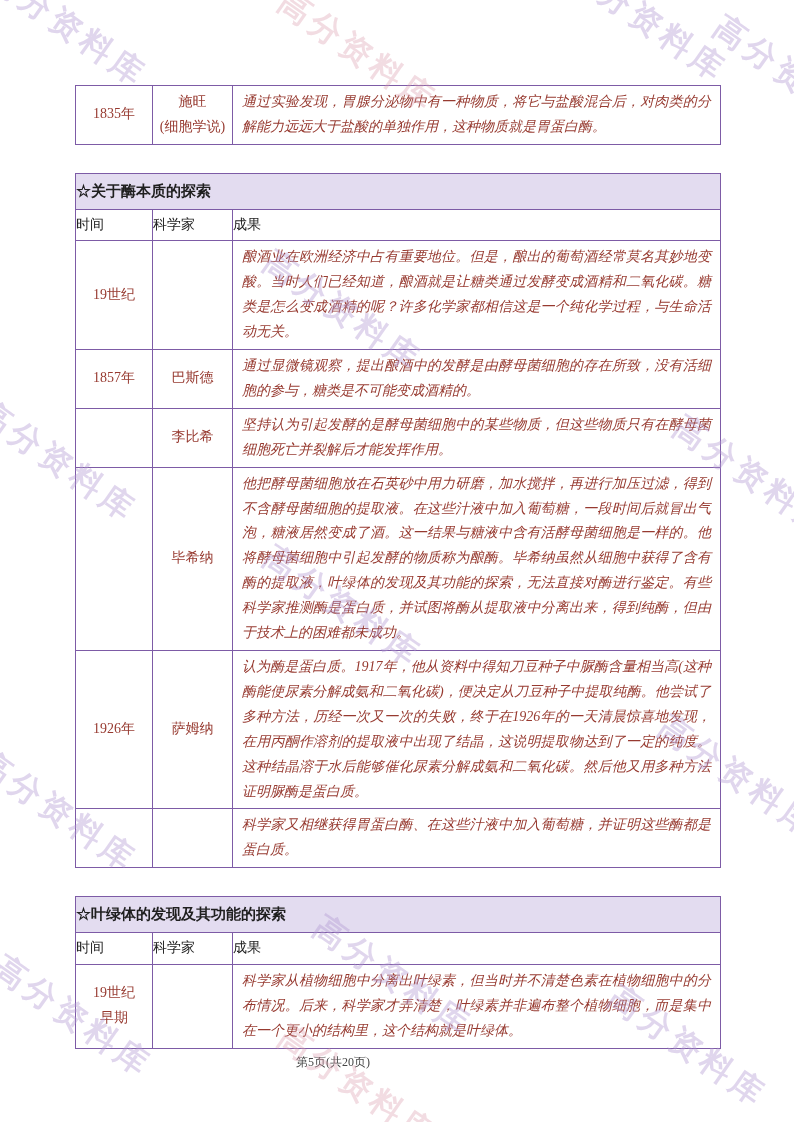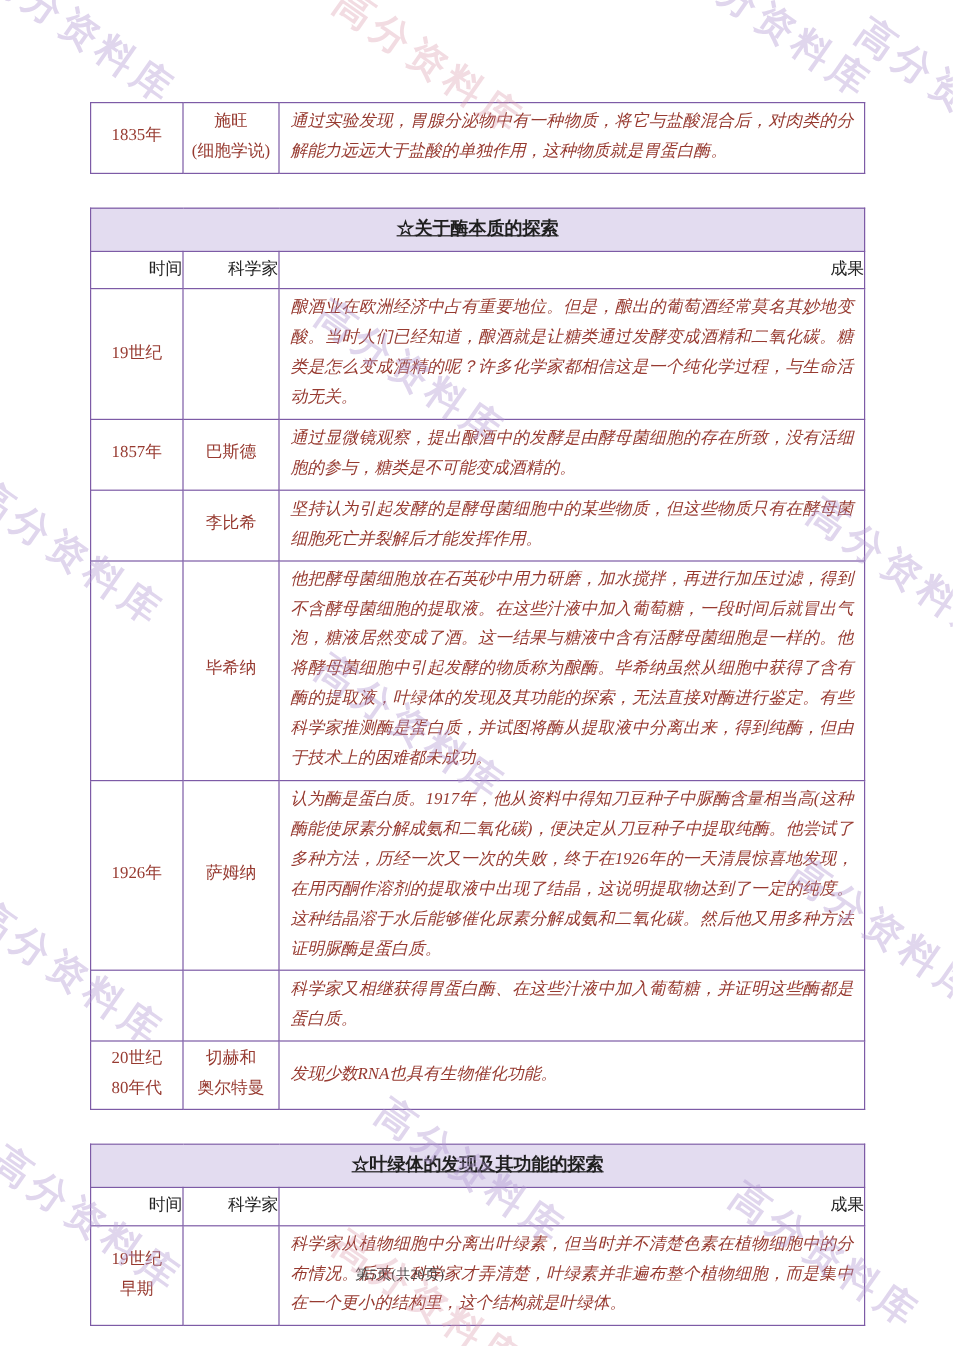--- a/index.html
+++ b/index.html
@@ -13,28 +13,27 @@
   }
   .content { position:absolute; left:75px; top:85px; width:646px; }
   table { border-collapse:collapse; width:100%; table-layout:fixed; margin-bottom:28px; }
   td { border:1px solid #7d5ba6; font-size:14px; line-height:1.78; vertical-align:middle; }
   col.c1 { width:77px; }
   col.c2 { width:80px; }
   td.center { text-align:center; white-space:pre-line; padding:3px 2px; }
   td.result { text-align:justify; padding:4px 9px;font-style:italic; }
   td.title-cell {
     background:#e3dcf0;
-    text-align:center;
+    text-align:left;
     font-weight:bold;
     color:#1f1f1f;
     font-size:15px;
     padding:4px 0;
-    text-decoration:underline;
   }
-  td.head { text-align:right; color:#222222; padding:3px 0; white-space:nowrap; }
+  td.head { text-align:left; color:#222222; padding:3px 0; white-space:nowrap; }
   .footer {
     position:absolute;
     left:0; top:1054px;
     width:666px;
     text-align:center;
     font-size:12px;
     color:#444444;
   }
   .wm {
     position:absolute;
@@ -123,27 +122,20 @@
     <tr>
       <td class="center">1926年</td>
       <td class="center">萨姆纳</td>
       <td class="result">认为酶是蛋白质。1917年，他从资料中得知刀豆种子中脲酶含量相当高(这种酶能使尿素分解成氨和二氧化碳)，便决定从刀豆种子中提取纯酶。他尝试了多种方法，历经一次又一次的失败，终于在1926年的一天清晨惊喜地发现，在用丙酮作溶剂的提取液中出现了结晶，这说明提取物达到了一定的纯度。这种结晶溶于水后能够催化尿素分解成氨和二氧化碳。然后他又用多种方法证明脲酶是蛋白质。</td>
     </tr>
     <tr>
       <td class="center"></td>
       <td class="center"></td>
       <td class="result">科学家又相继获得胃蛋白酶、在这些汁液中加入葡萄糖，并证明这些酶都是蛋白质。</td>
     </tr>
-    <tr>
-      <td class="center">20世纪
-80年代</td>
-      <td class="center">切赫和
-奥尔特曼</td>
-      <td class="result">发现少数RNA也具有生物催化功能。</td>
-    </tr>
   </tbody>
     </table>
 
   <table>
     <colgroup>
         <col class="c1">
         <col class="c2">
         <col>
       </colgroup>
     <tbody>

